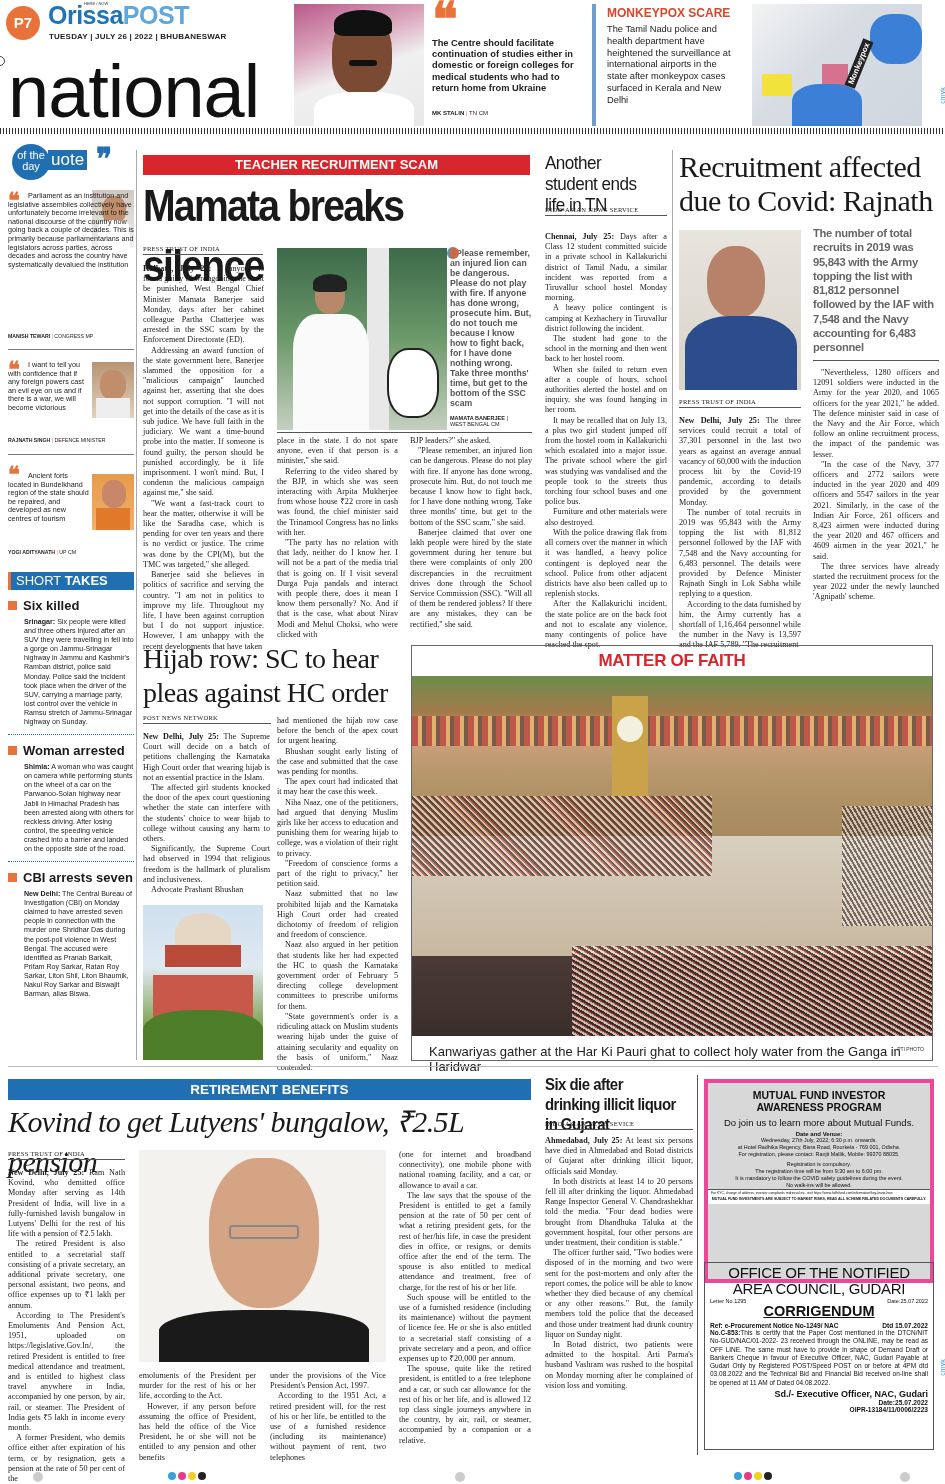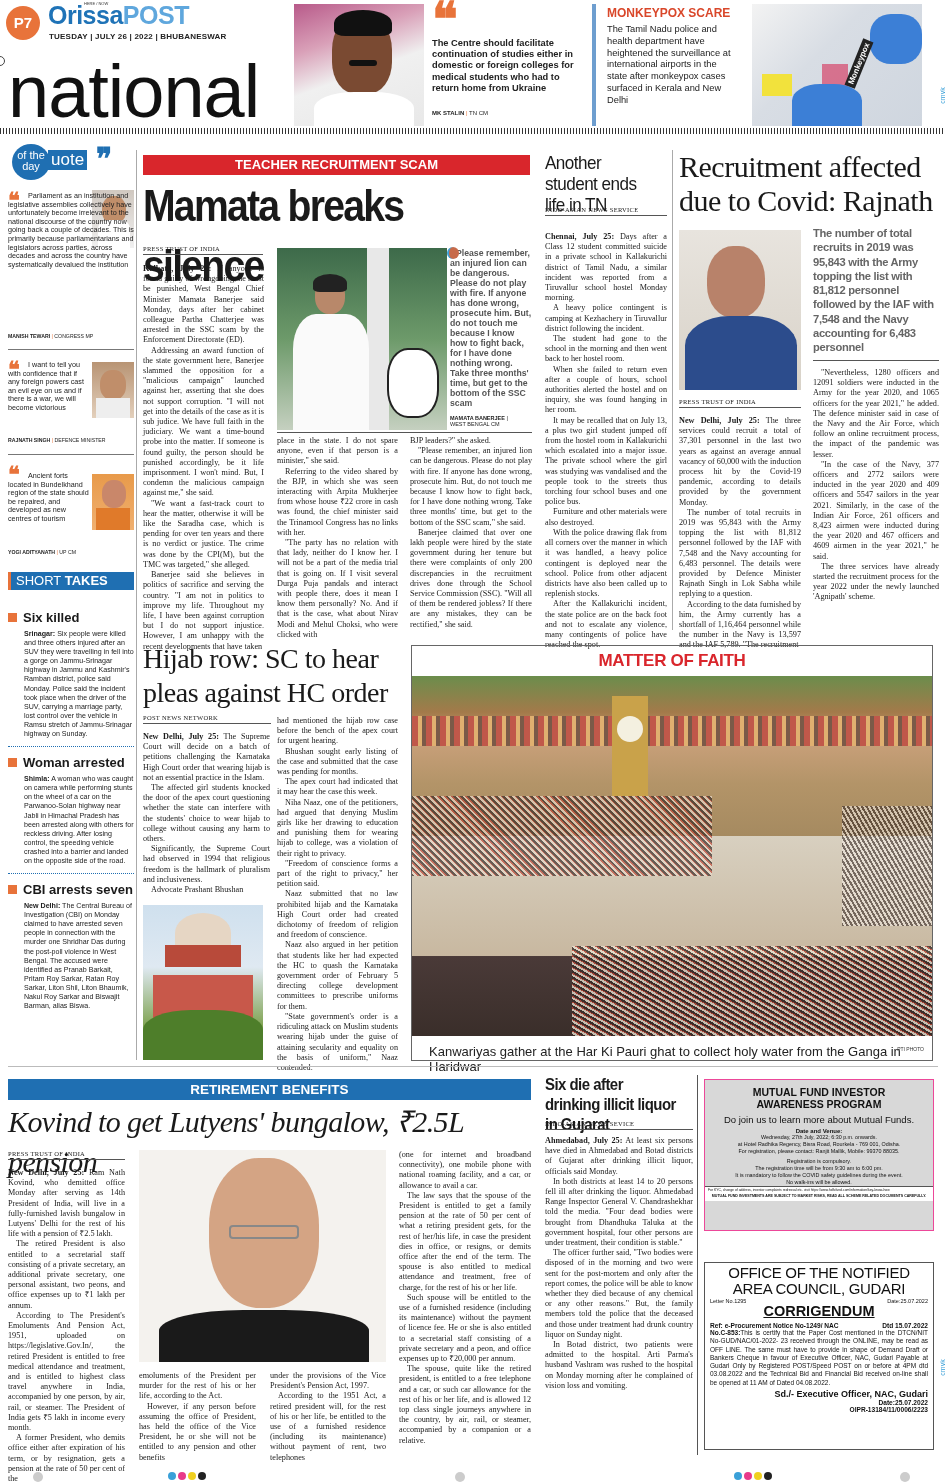--- a/index.html
+++ b/index.html
@@ -99,21 +99,21 @@
   <div class="abs sans" style="left:0;top:330px;width:82px;font-size:7.2px;line-height:8.6px;color:#222;text-indent:20px"><span>Ancient forts located in Bundelkhand region of the state should be repaired, and developed as new centres of tourism</span></div>
   <div class="abs sans" style="left:0;top:407px;font-size:5.2px;color:#222"><b>YOGI ADITYANATH</b> <span style="color:#e8733a">|</span> <span>UP CM</span></div>
 </div>
 <div class="abs" style="left:136px;top:150px;height:910px;border-left:1px solid #aaa"></div>
 
 <div class="abs" style="left:8px;top:572px;width:126px">
   <div class="sans" style="background:#1f6fb2;border-left:3px solid #e8733a;color:#fff;font-size:13px;line-height:18px;padding-left:5px">
     <span>SHORT</span> <b>TAKES</b>
   </div>
 
-  <div style="margin-top:20px">
+  <div style="margin-top:8px">
     <div class="sans" style="font-size:13px;font-weight:bold;line-height:16px"><span style="display:inline-block;width:9px;height:9px;background:#e8733a;margin-right:6px"></span><span>Six killed</span></div>
     <div class="sans" style="font-size:7.1px;line-height:9.1px;padding-left:16px;margin-top:4px;color:#222"><b>Srinagar:</b> <span>Six people were killed and three others injured after an SUV they were travelling in fell into a gorge on Jammu-Srinagar highway in Jammu and Kashmir's Ramban district, police said Monday. Police said the incident took place when the driver of the SUV, carrying a marriage party, lost control over the vehicle in Ramsu stretch of Jammu-Srinagar highway on Sunday.</span></div>
   </div>
   <div class="dotted-rule" style="margin-top:7px;border-top:1px dotted #1f6fb2"></div>
 
   <div style="margin-top:8px">
     <div class="sans" style="font-size:13px;font-weight:bold;line-height:16px"><span style="display:inline-block;width:9px;height:9px;background:#e8733a;margin-right:6px"></span><span>Woman arrested</span></div>
     <div class="sans" style="font-size:7.1px;line-height:9.1px;padding-left:16px;margin-top:4px;color:#222"><b>Shimla:</b> <span>A woman who was caught on camera while performing stunts on the wheel of a car on the Parwanoo-Solan highway near Jabli in Himachal Pradesh has been arrested along with others for reckless driving. After losing control, the speeding vehicle crashed into a barrier and landed on the opposite side of the road.</span></div>
   </div>
   <div class="dotted-rule" style="margin-top:7px;border-top:1px dotted #1f6fb2"></div>
@@ -201,21 +201,21 @@
 <div class="abs photo" style="left:143px;top:905px;width:120px;height:155px;background:linear-gradient(180deg,#cfe0ee 0%,#dfe9f2 40%,#7ba04a 80%,#5d8a34 100%)">
   <div style="position:absolute;left:32px;top:8px;width:56px;height:40px;border-radius:50% 50% 0 0;background:#e6d6c4"></div>
   <div style="position:absolute;left:22px;top:40px;width:76px;height:22px;background:#b84a3a"></div>
   <div style="position:absolute;left:10px;top:70px;width:100px;height:45px;background:#c8584a"></div>
   <div style="position:absolute;left:0;top:105px;width:120px;height:50px;background:#4e7e2a;border-radius:40% 40% 0 0"></div>
 </div>
 <div class="abs body-text" style="left:277px;top:716px;width:121px">
   <p class="first">had mentioned the hijab row case before the bench of the apex court for urgent hearing.</p>
   <p>Bhushan sought early listing of the case and submitted that the case was pending for months.</p>
   <p>The apex court had indicated that it may hear the case this week.</p>
-  <p>Niha Naaz, one of the petitioners, had argued that denying Muslim girls like her drawing to education and punishing them for wearing hijab to college, was a violation of their right to privacy.</p>
+  <p>Niha Naaz, one of the petitioners, had argued that denying Muslim girls like her access to education and punishing them for wearing hijab to college, was a violation of their right to privacy.</p>
   <p>"Freedom of conscience forms a part of the right to privacy," her petition said.</p>
   <p>Naaz submitted that no law prohibited hijab and the Karnataka High Court order had created dichotomy of freedom of religion and freedom of conscience.</p>
   <p>Naaz also argued in her petition that students like her had expected the HC to quash the Karnataka government order of February 5 directing college development committees to prescribe uniforms for them.</p>
   <p>"State government's order is a ridiculing attack on Muslim students wearing hijab under the guise of attaining secularity and equality on the basis of uniform," Naaz contended.</p>
 </div>
 
 <div class="abs" style="left:411px;top:645px;width:522px;height:416px;border:1px solid #666">
   <div class="sans" style="height:30px;line-height:30px;text-align:center;font-size:17px;font-weight:bold;color:#d9262c;letter-spacing:-.3px">MATTER OF FAITH</div>
   <div class="photo" style="position:absolute;left:0;top:30px;width:520px;height:360px;background:
       linear-gradient(180deg,#6b8d4c 0%,#a37a4a 10%,#c9a07a 18%,#b39468 30%,#a58a60 45%,#8c7a56 55%,#d8c8b0 70%,#4a3a38 78%,#3a2e2a 100%)">
@@ -265,21 +265,21 @@
 <div class="abs sans" style="left:545px;top:1075px;width:150px;font-size:17px;line-height:20px;font-weight:bold;letter-spacing:-.6px;transform:scaleX(.88);transform-origin:left">Six die after drinking illicit liquor in Gujarat</div>
 <div class="abs byline" style="left:545px;top:1120px;width:148px">INDO-ASIAN NEWS SEVICE</div>
 <div class="abs body-text" style="left:545px;top:1136px;width:148px">
   <p class="first"><span class="dateline">Ahmedabad, July 25:</span> <span>At least six persons have died in Ahmedabad and Botad districts of Gujarat after drinking illicit liquor, officials said Monday.</span></p>
   <p>In both districts at least 14 to 20 persons fell ill after drinking the liquor. Ahmedabad Range Inspector General V. Chandrashekhar told the media. "Four dead bodies were brought from Dhandhuka Taluka at the government hospital, four other persons are under treatment, their condition is stable."</p>
   <p>The officer further said, "Two bodies were disposed of in the morning and two were sent for the post-mortem and only after the report comes, the police will be able to know whether they died because of any chemical or any other reasons." But, the family members told the police that the deceased and those under treatment had drunk country liquor on Sunday night.</p>
   <p>In Botad district, two patients were admitted to the hospital. Arti Parma's husband Vashram was rushed to the hospital on Monday morning after he complained of vision loss and vomiting.</p>
 </div>
 <div class="abs" style="left:697px;top:1075px;height:380px;border-left:1px solid #555"></div>
 
-<div class="abs sans" style="left:704px;top:1079px;width:230px;height:152px;border:1px solid #ec4899;background:#d8d8d8;text-align:center;color:#111">
+<div class="abs sans" style="left:704px;top:1079px;width:230px;height:204px;border:4px solid #ec4899;background:#d8d8d8;text-align:center;color:#111">
   <div style="font-weight:bold;font-size:10.5px;line-height:12px;margin-top:6px;padding:0 20px">MUTUAL FUND INVESTOR AWARENESS PROGRAM</div>
   <div style="font-size:9.5px;margin-top:4px">Do join us to learn more about Mutual Funds.</div>
   <div style="font-size:6px;font-weight:bold;margin-top:3px">Date and Venue:</div>
   <div style="font-size:5.4px;line-height:7px">
     <div>Wednesday, 27th July, 2022; 6:30 p.m. onwards.</div>
     <div>at Hotel Radhika Regency, Bisra Road, Rourkela - 769 001, Odisha.</div>
     <div>For registration, please contact: Ranjit Mallik, Mobile: 99370 88035.</div>
   </div>
   <div style="font-size:5.4px;line-height:7px;margin-top:3px">
     <div>Registration is compulsory.</div>

